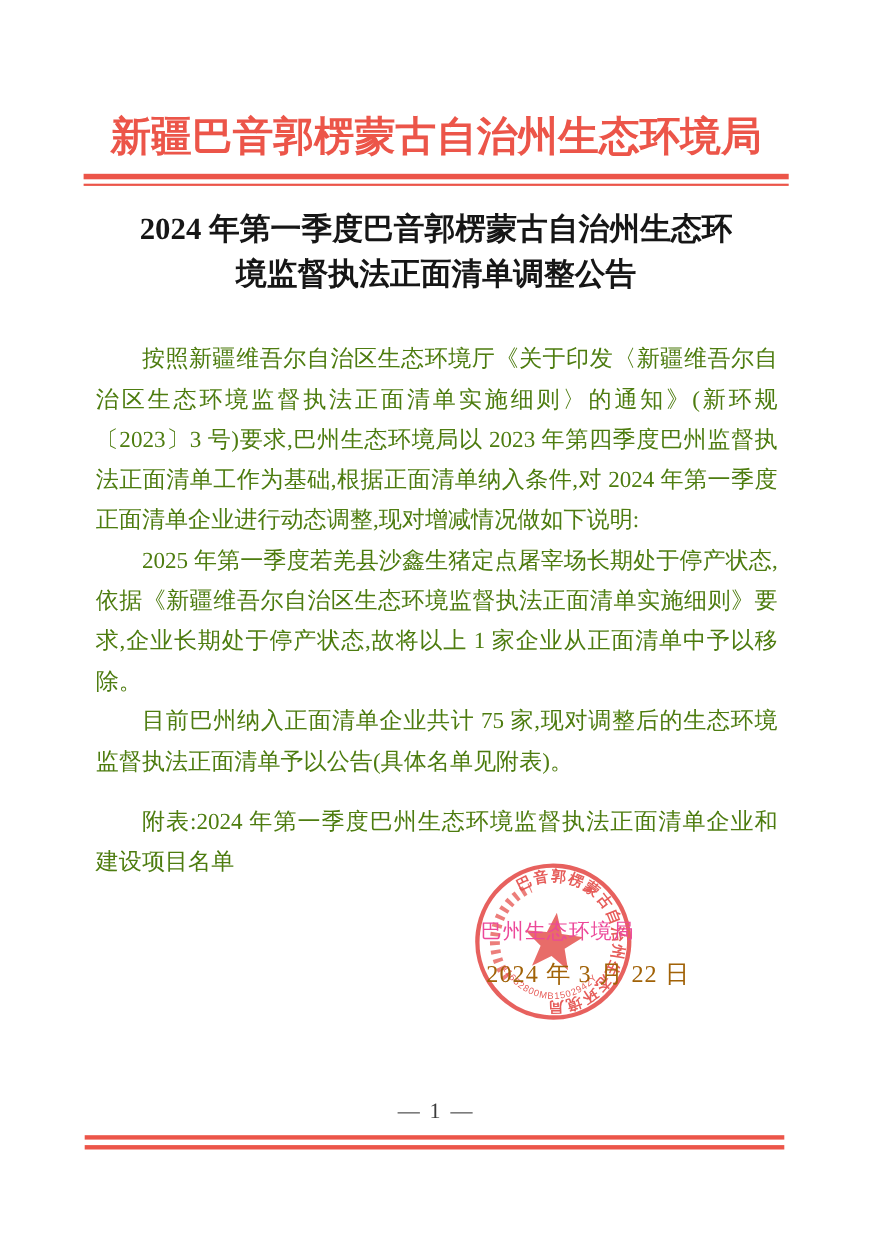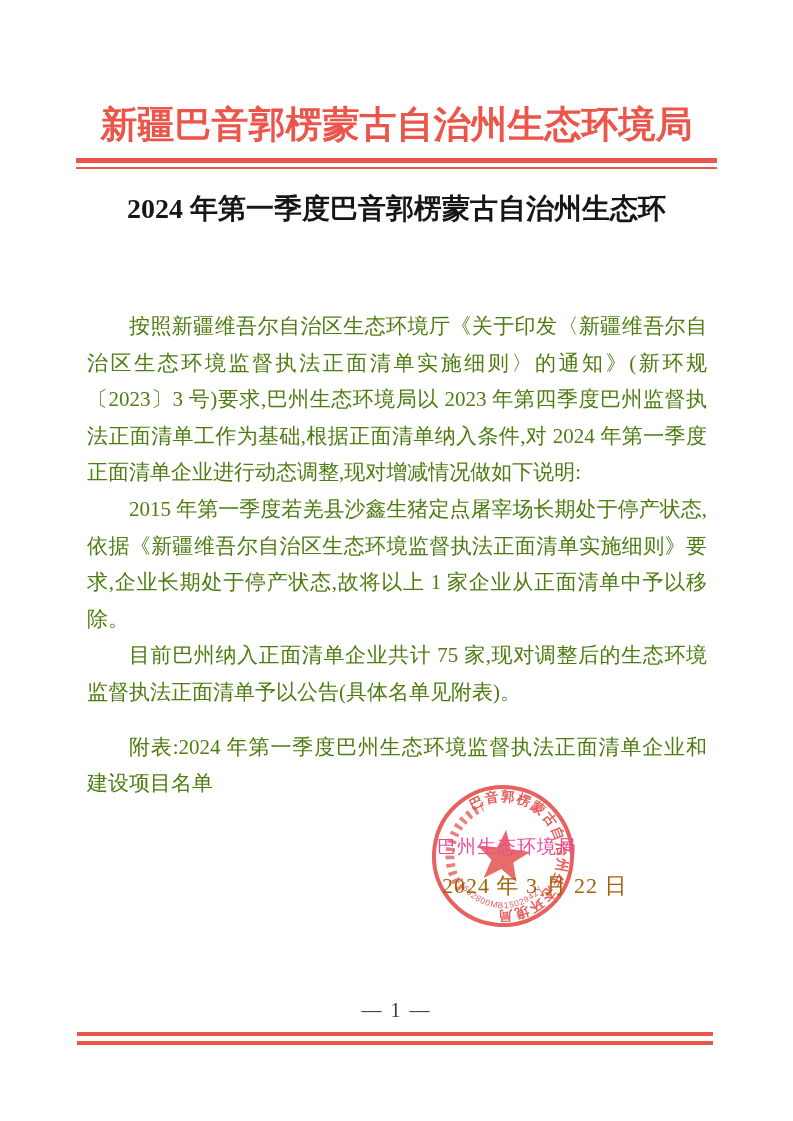--- a/index.html
+++ b/index.html
@@ -106,25 +106,26 @@
 <body>
 
 <div class="page">
 
   <div class="letterhead">新疆巴音郭楞蒙古自治州生态环境局</div>
 
   <div class="letterhead-rule"></div>
 
   <h1 class="doc-title">
     <span>2024 年第一季度巴音郭楞蒙古自治州生态环</span><br>
+    <span>境监督执法正面清单调整公告</span>
   </h1>
 
   <div class="body-text">
     <p>按照新疆维吾尔自治区生态环境厅《关于印发〈新疆维吾尔自治区生态环境监督执法正面清单实施细则〉的通知》(新环规〔2023〕3 号)要求,巴州生态环境局以 2023 年第四季度巴州监督执法正面清单工作为基础,根据正面清单纳入条件,对 2024 年第一季度正面清单企业进行动态调整,现对增减情况做如下说明:</p>
-    <p>2015 年第一季度若羌县沙鑫生猪定点屠宰场长期处于停产状态,依据《新疆维吾尔自治区生态环境监督执法正面清单实施细则》要求,企业长期处于停产状态,故将以上 1 家企业从正面清单中予以移除。</p>
+    <p>2025 年第一季度若羌县沙鑫生猪定点屠宰场长期处于停产状态,依据《新疆维吾尔自治区生态环境监督执法正面清单实施细则》要求,企业长期处于停产状态,故将以上 1 家企业从正面清单中予以移除。</p>
     <p>目前巴州纳入正面清单企业共计 75 家,现对调整后的生态环境监督执法正面清单予以公告(具体名单见附表)。</p>
     <p class="attachment">附表:2024 年第一季度巴州生态环境监督执法正面清单企业和建设项目名单</p>
   </div>
 
   <div class="seal">
     <svg viewBox="0 0 148 148" xmlns="http://www.w3.org/2000/svg">
       <defs>
         <path id="sealTopArc" d="M 30,41 A 55,55 0 1 1 74,129" fill="none"></path>
         <path id="sealBottomArc" d="M 25.1,91.8 A 52,52 0 0 0 122.9,91.8" fill="none"></path>
       </defs>

